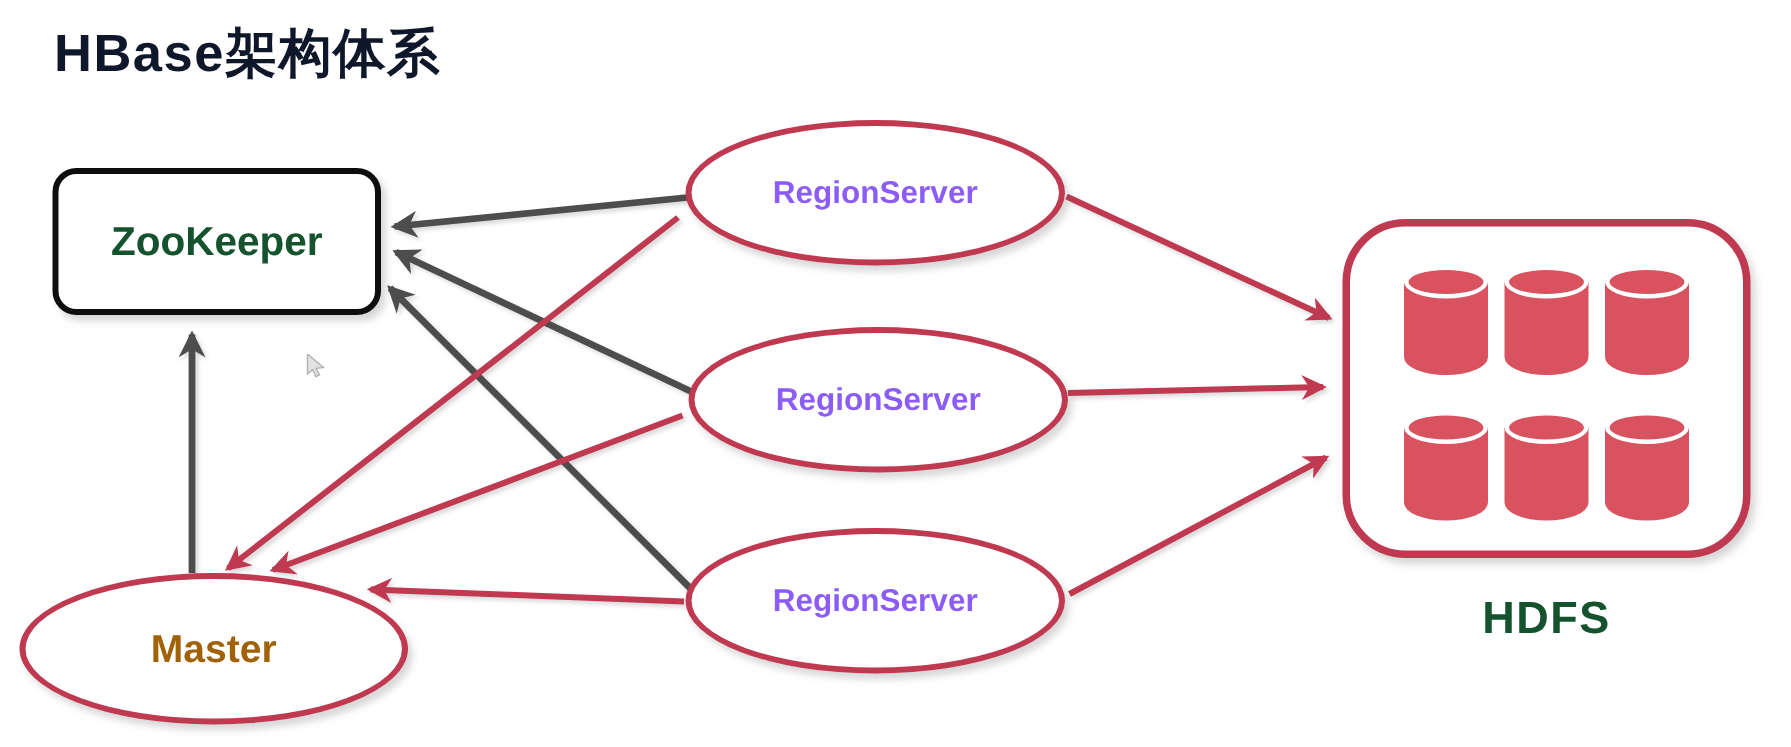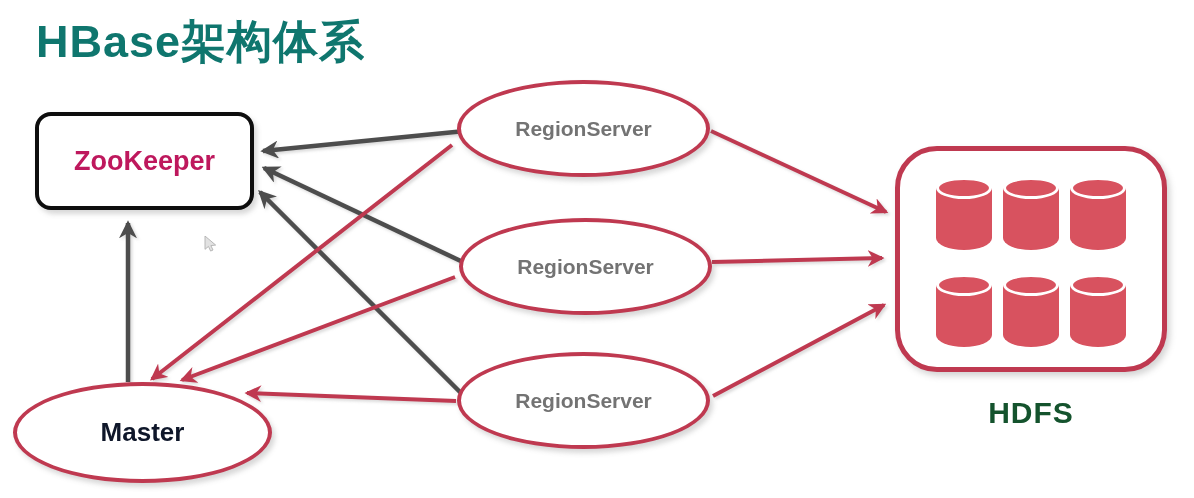--- a/index.html
+++ b/index.html
@@ -5,48 +5,48 @@
   html,body{margin:0;padding:0;background:#ffffff;}
   .stage{
     position:relative;
     width:1194px;height:498px;
     background:#ffffff;
     overflow:hidden;
     font-family:"Liberation Sans", "DejaVu Sans", sans-serif;
   }
   .title{
     position:absolute;left:36px;top:12px;
-    font-size:45px;font-weight:bold;letter-spacing:1px;
-    color:#0f766e;white-space:nowrap;
+    font-size:35px;font-weight:bold;letter-spacing:1px;
+    color:#0f172a;white-space:nowrap;
   }
   .edges{position:absolute;left:0;top:0;width:1194px;height:498px;
     filter:drop-shadow(2px 2px 1.5px rgba(130,130,130,.30));}
   .node{
     position:absolute;display:flex;align-items:center;justify-content:center;
     background:#ffffff;box-sizing:border-box;
   }
   .zookeeper{
     left:35px;top:112px;width:219px;height:98px;
     border:4px solid #0e0e0e;border-radius:16px;
-    font-size:27px;font-weight:bold;color:#be185d;
+    font-size:27px;font-weight:bold;color:#14532d;
     box-shadow:3px 4px 5px rgba(100,100,100,.25);
   }
   .ellipse{
     border-radius:50%;
     border:4px solid var(--red);
     box-shadow:3px 4px 5px rgba(100,100,100,.25);
-    font-weight:bold;color:#737373;
+    font-weight:bold;color:#8b5cf6;
   }
   .rs{width:253px;height:97px;font-size:21px;}
   .rs1{left:457px;top:80px;}
   .rs2{left:459px;top:218px;}
   .rs3{left:457px;top:352px;}
   .master{
     left:13px;top:382px;width:259px;height:101px;
-    font-size:26px;color:#0f172a;
+    font-size:26px;color:#a16207;
   }
   .hdfs-box{
     position:absolute;left:895px;top:146px;width:272px;height:226px;
     border:5px solid var(--red);border-radius:42px;background:#fff;
     box-shadow:3px 4px 6px rgba(100,100,100,.28);box-sizing:border-box;
   }
   .hdfs-grid{
     position:absolute;left:0;top:0;right:0;bottom:0;
     padding:26px 36px 20px 36px;
     display:grid;grid-template-columns:repeat(3,56px);

